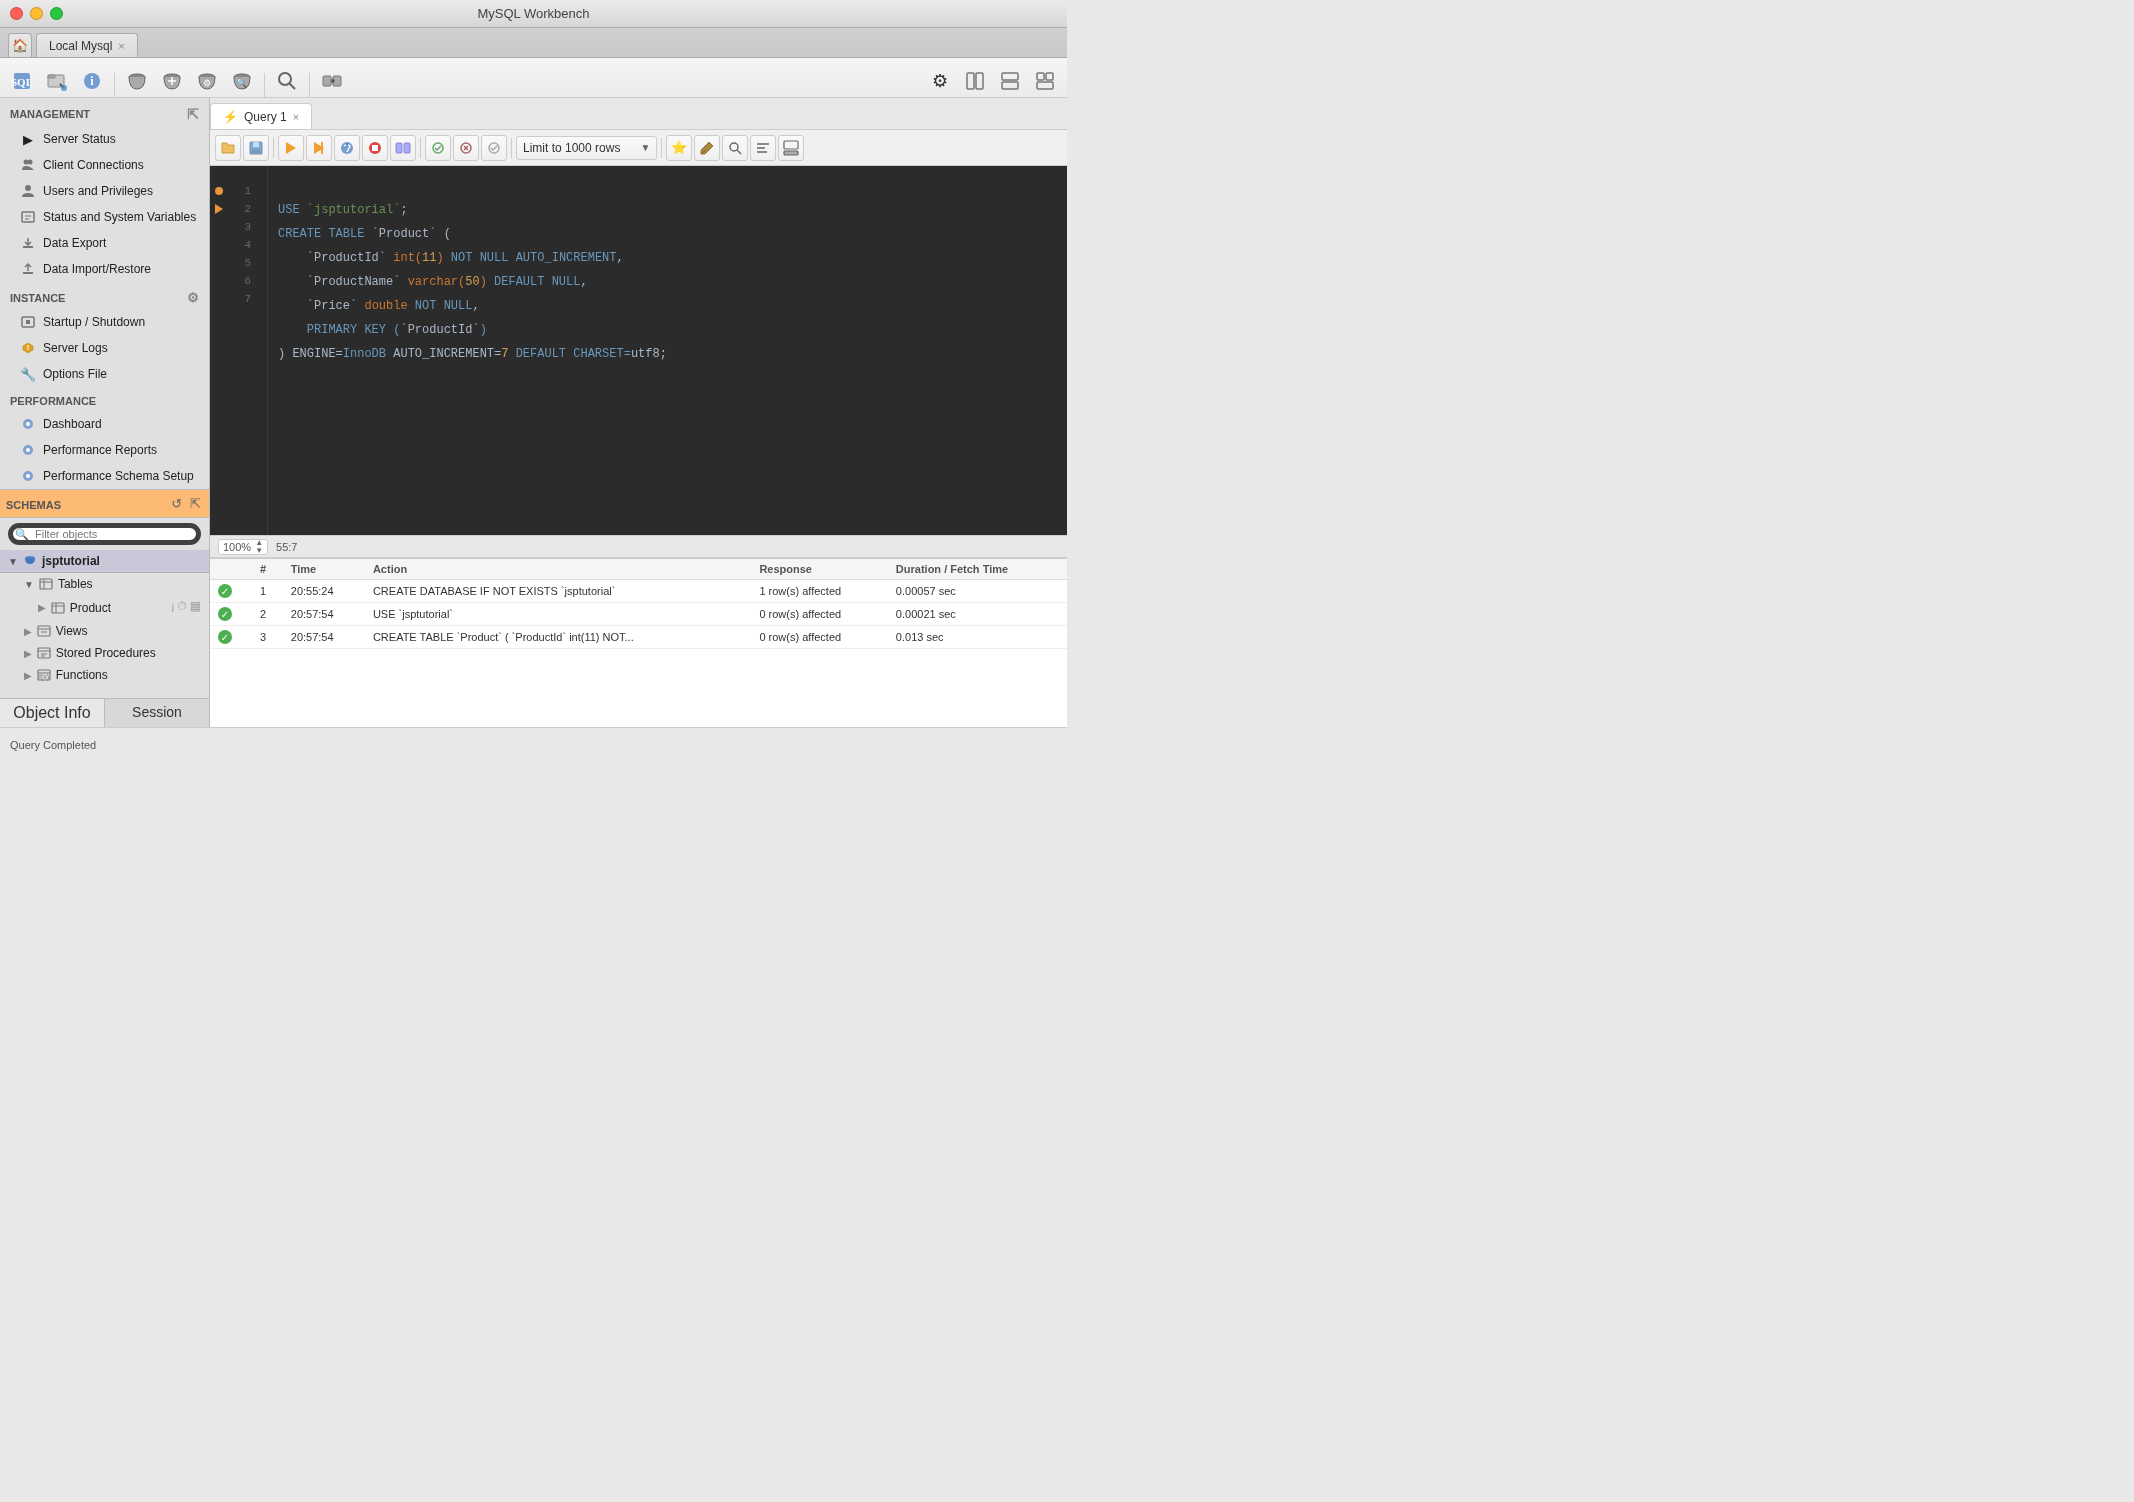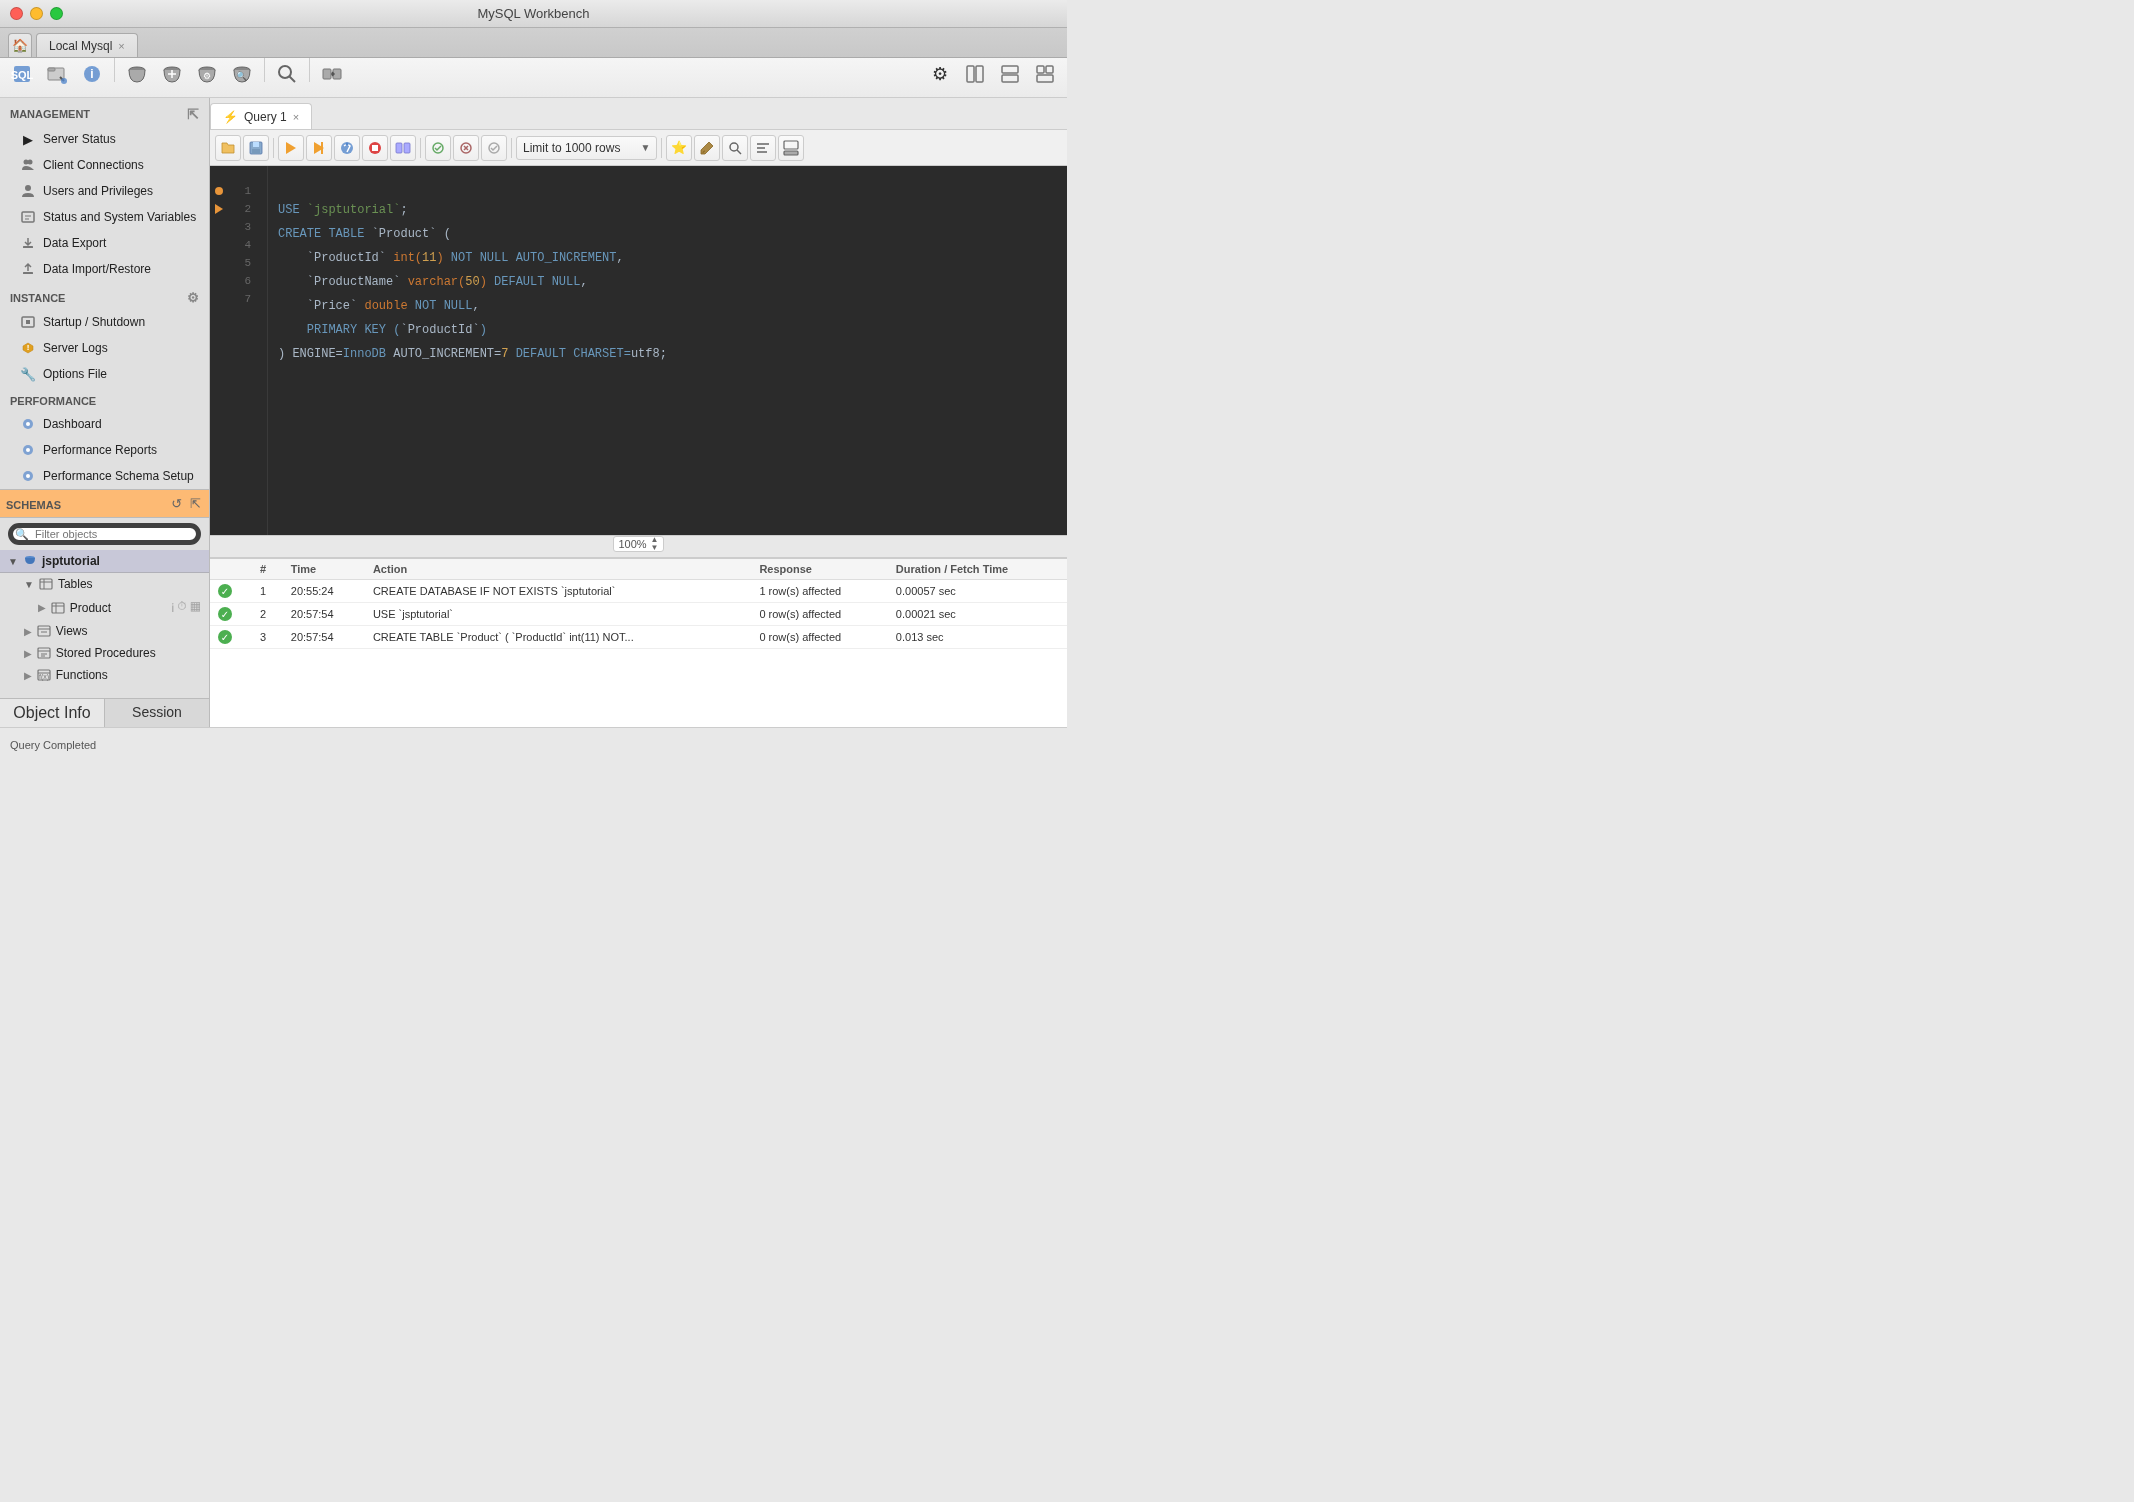--- a/index.html
+++ b/index.html
@@ -355,21 +355,20 @@
     .status-bar {
       height: 22px;
       background: #e8e8e8;
       border-top: 1px solid #ccc;
       display: flex;
       align-items: center;
       padding: 0 8px;
       font-size: 11px;
       color: #555;
       gap: 8px;
-      flex-direction: column;
     }
     .zoom-control {
       display: flex;
       align-items: center;
       gap: 4px;
       border: 1px solid #ccc;
       border-radius: 3px;
       padding: 0 4px;
       height: 16px;
       background: white;
@@ -464,24 +463,25 @@
     .kw-blue { color: #6897bb; }
     .kw-yellow { color: #d0a050; }
     .kw-white { color: #a9b7c6; }
     .kw-orange { color: #cc7832; }
     .kw-string { color: #6a9153; }
 
     .toolbar-main {
       background: linear-gradient(to bottom, #f5f5f5, #ebebeb);
       height: 40px;
       display: flex;
-      align-items: flex-start;
+      align-items: flex-end;
       padding: 0 6px;
       gap: 3px;
       border-bottom: 1px solid #ccc;
+      font-family: Liberation Serif, serif;
     }
     .main-tb-btn {
       width: 32px;
       height: 32px;
       display: flex;
       align-items: center;
       justify-content: center;
       cursor: pointer;
       border-radius: 3px;
       font-size: 18px;

